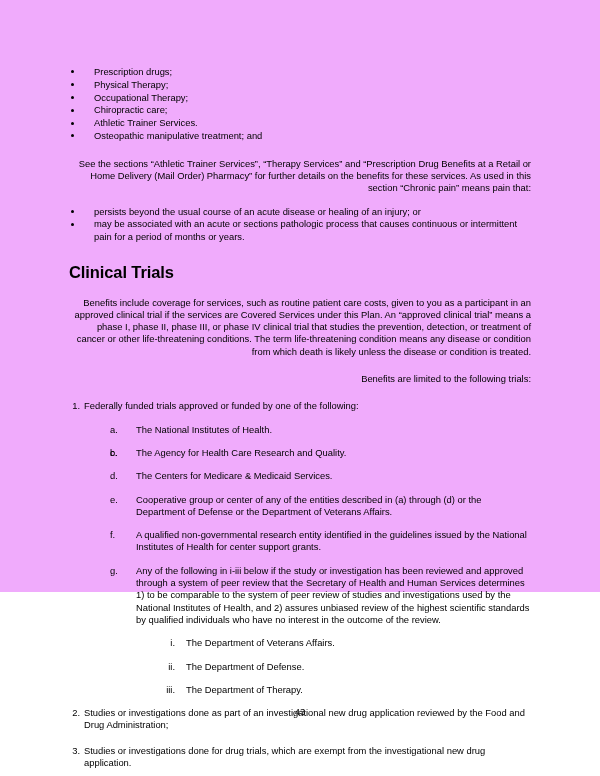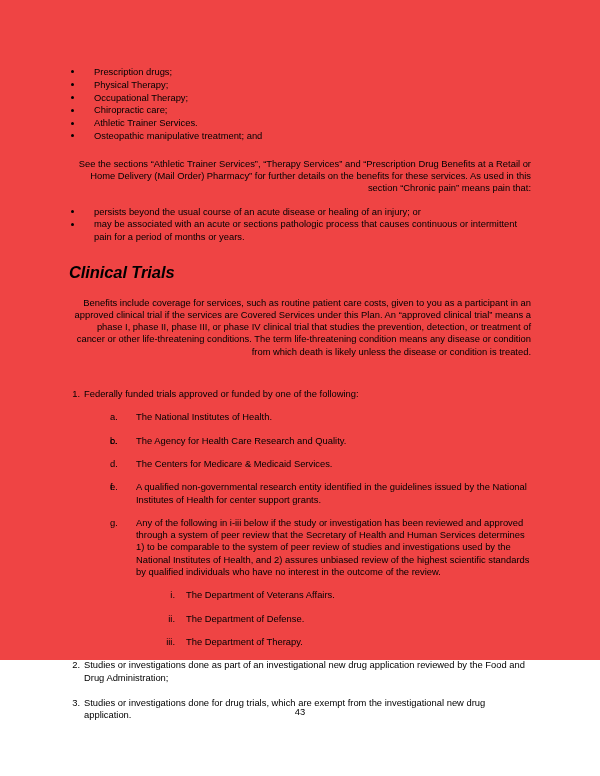--- a/index.html
+++ b/index.html
@@ -11,24 +11,24 @@
   body {
     width: 600px;
     height: 776px;
     font-family: "Liberation Sans", sans-serif;
     color: #000000;
     -webkit-font-smoothing: antialiased;
   }
   .page {
     position: relative;
     width: 600px;
-    height: 660px;
+    height: 592px;
     box-sizing: border-box;
     padding: 66px 69px 0 69px;
-    background: #ef4444;
+    background: #f0abfc;
   }
   .content {
     width: 462px;
   }
 
   
   p.para {
     margin: 0;
     font-size: 9.4px;
     line-height: 12.3px;
@@ -37,21 +37,20 @@
   .gap-sm { height: 11px; }
   .gap-md { height: 15px; }
   .gap-lg { height: 19px; }
 
   h2.heading {
     margin: 0;
     font-size: 16.5px;
     font-weight: bold;
     line-height: 19px;
     letter-spacing: -0.1px;
-    font-style: italic;
   }
 
   
   ul.bullets {
     margin: 0;
     padding: 0;
     list-style: none;
   }
   ul.bullets > li {
     position: relative;
@@ -201,20 +200,21 @@
     <div class="gap-lg"></div>
 
     <h2 class="heading">Clinical Trials</h2>
 
     <div class="gap-md"></div>
 
     <p class="para">Benefits include coverage for services, such as routine patient care costs, given to you as a participant in an approved clinical trial if the services are Covered Services under this Plan. An “approved clinical trial” means a phase I, phase II, phase III, or phase IV clinical trial that studies the prevention, detection, or treatment of cancer or other life-threatening conditions. The term life-threatening condition means any disease or condition from which death is likely unless the disease or condition is treated.</p>
 
     <div class="gap-md"></div>
 
+    <p class="para">Benefits are limited to the following trials:</p>
 
     <div class="gap-md"></div>
 
     <ol class="lvl1">
 
       <li class="num-item">
         <span class="marker">1.</span>
         <span>Federally funded trials approved or funded by one of the following:</span>
 
         
@@ -229,20 +229,21 @@
           <li>
             <span class="marker">c.</span>
             <span>The Agency for Health Care Research and Quality.</span>
           </li>
           <li>
             <span class="marker">d.</span>
             <span>The Centers for Medicare &amp; Medicaid Services.</span>
           </li>
           <li>
             <span class="marker">e.</span>
+            <span>Cooperative group or center of any of the entities described in (a) through (d) or the Department of Defense or the Department of Veterans Affairs.</span>
           </li>
           <li>
             <span class="marker">f.</span>
             <span>A qualified non-governmental research entity identified in the guidelines issued by the National Institutes of Health for center support grants.</span>
           </li>
           <li>
             <span class="marker">g.</span>
             <span>Any of the following in i-iii below if the study or investigation has been reviewed and approved through a system of peer review that the Secretary of Health and Human Services determines 1) to be comparable to the system of peer review of studies and investigations used by the National Institutes of Health, and 2) assures unbiased review of the highest scientific standards by qualified individuals who have no interest in the outcome of the review.</span>
 
             

